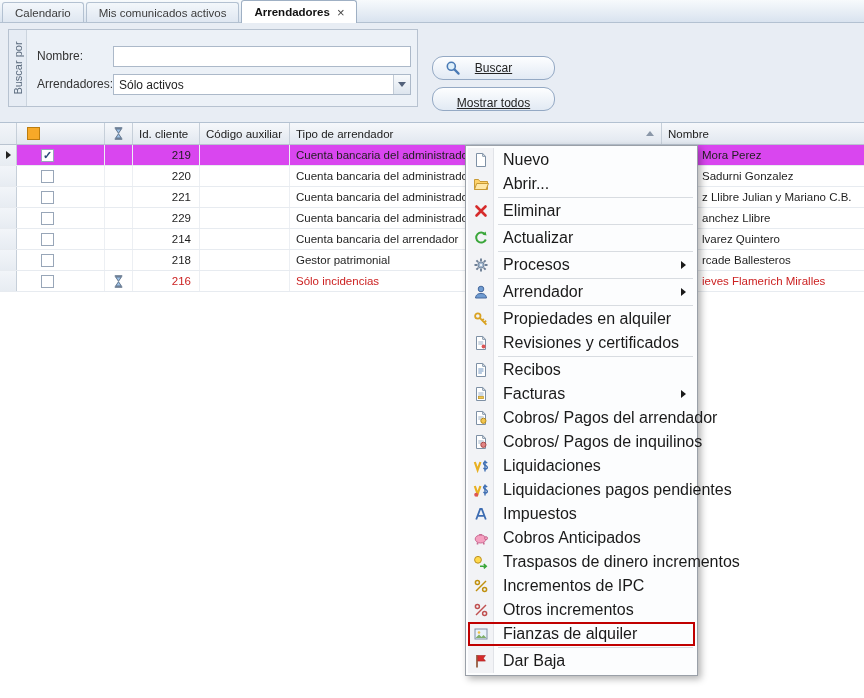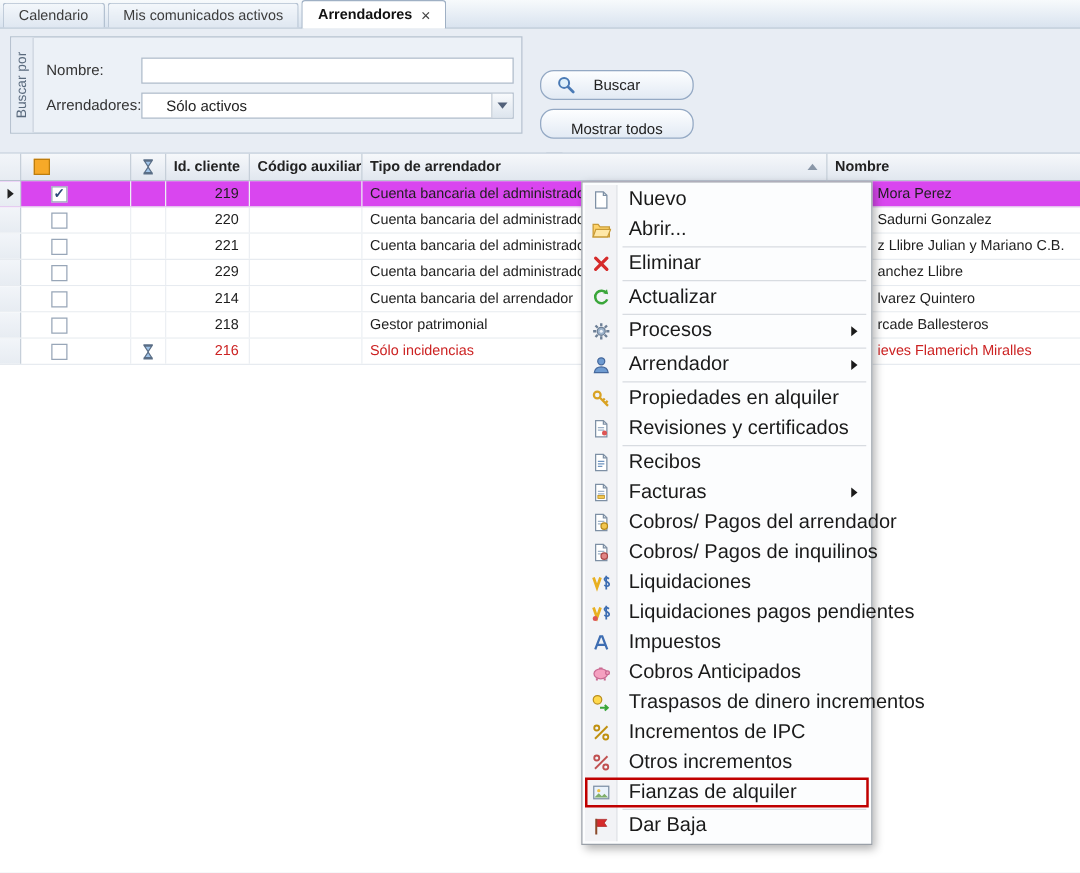--- a/index.html
+++ b/index.html
@@ -33,48 +33,48 @@
   .group-vlabel span{position:absolute;left:50%;top:50%;
     transform:translate(-50%,-50%) rotate(-90deg);
     white-space:nowrap;font-size:11px;color:#5a6a7d;}
   .frm-label{position:absolute;font-size:12px;color:#333;}
   .lbl-nombre{left:28px;top:19px;}
   .lbl-arr{left:28px;top:47px;}
   .txt{position:absolute;left:104px;top:16px;width:298px;height:21px;
     border:1px solid #acb9c9;background:#fff;padding:0 4px;}
   .combo{position:absolute;left:104px;top:44px;width:298px;height:21px;
     border:1px solid #acb9c9;background:#fff;display:flex;align-items:center;}
-  .combo-text{flex:1;padding:0 5px;color:#222;margin-left:14px;}
+  .combo-text{flex:1;padding:0 5px;color:#222;}
   .combo-btn{width:17px;height:100%;border-left:1px solid #c2cbd6;
     background:linear-gradient(#f8fafc,#dde5ee);
     display:flex;align-items:center;justify-content:center;}
   .arrow-down{width:0;height:0;border-left:4px solid transparent;
     border-right:4px solid transparent;border-top:5px solid #52617a;}
   .btn{position:absolute;left:432px;width:123px;height:24px;
     border:1px solid #94a9c4;border-radius:11px;color:#222;
     background:linear-gradient(#fdfeff,#e2eaf4);
-    display:flex;align-items:center;justify-content:center;cursor:default;}
+    display:flex;align-items:center;justify-content:center;cursor:default;text-decoration:underline;}
   .btn-buscar{top:33px;}
   .btn-mostrar{top:64px;align-items:flex-end;}
   .btn .btn-ico{position:absolute;left:12px;top:3px;}
   .filter-chk{position:absolute;left:437px;top:99px;display:flex;
     align-items:center;gap:6px;color:#5a6575;font-size:11.5px;}
   .chk{width:13px;height:13px;border:1px solid #98a6b8;background:#fff;
     display:inline-flex;align-items:center;justify-content:center;
     font-size:11px;line-height:1;color:#2c4a78;flex:none;}
   .chk.all{background:#f7a928;border-color:#bd7d0e;}
   .chk.checked::after{content:"\2713";font-weight:bold;}
 
   
   .grid{position:absolute;top:122px;left:0;right:0;bottom:0;background:#fff;
     border-top:1px solid #b3c1d1;}
   .ghead{display:flex;height:22px;background:linear-gradient(#f6f8fb,#e1e7ef);
     border-bottom:1px solid #b9c3d0;}
   .gh{display:flex;align-items:center;padding:0 6px;font-size:11.5px;color:#222;
-    border-right:1px solid #c6cfd9;position:relative;overflow:hidden;white-space:nowrap;font-weight:bold;}
+    border-right:1px solid #c6cfd9;position:relative;overflow:hidden;white-space:nowrap;}
   .grow{display:flex;height:21px;border-bottom:1px solid #e7ebf0;background:#fff;}
   .grow.selected{background:#d946ef;}
   .grow.red .gc{color:#cc2222;}
   .gc{display:flex;align-items:center;padding:0 6px;font-size:11.5px;color:#1e1e1e;
     border-right:1px solid #eceff3;overflow:hidden;white-space:nowrap;}
   .c-ind{width:17px;padding:0;justify-content:center;
     background:linear-gradient(#f2f5f9,#e7ecf2);border-right:1px solid #c6cfd9;}
   .c-chk{width:88px;}
   .gh.c-chk{padding-left:10px;}
   .gc.c-chk{padding-left:24px;}

